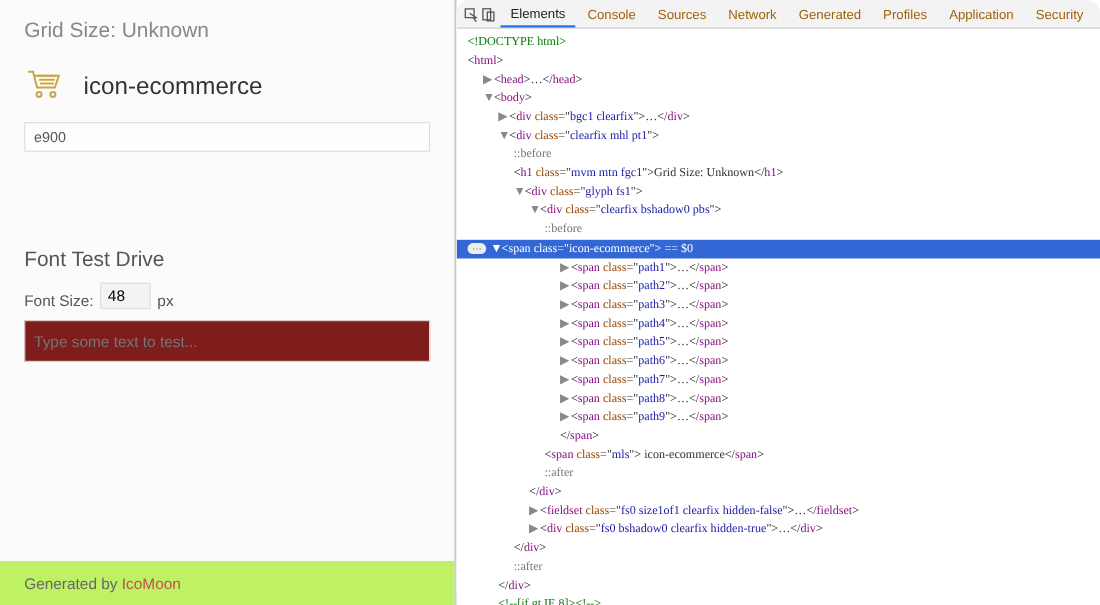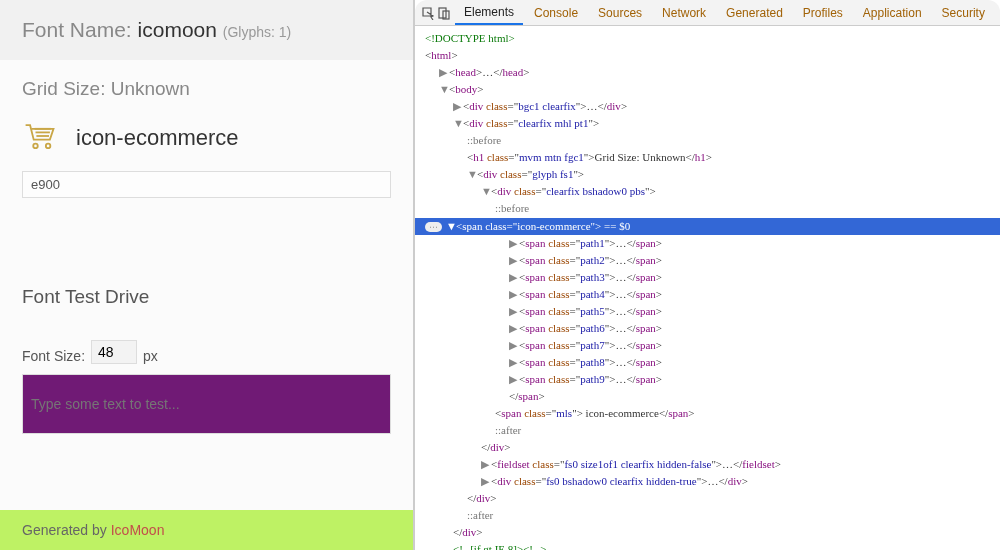--- a/index.html
+++ b/index.html
@@ -59,45 +59,45 @@
   border: 1px solid #ddd;
   padding: 5px 8px;
   font-size: 13px;
   color: #555;
   background: #fdfdfd;
   margin-bottom: 28px;
 }
 .test-drive-title {
   font-size: 19px;
   color: #555;
-  margin-bottom: 32px;
+  margin-bottom: 9px;
   margin-top: 60px;
 }
 .font-size-row {
   display: flex;
   align-items: flex-end;
   gap: 6px;
   font-size: 14px;
   color: #555;
   margin-bottom: 10px;
 }
 .font-size-input {
   width: 46px;
   border: 1px solid #ddd;
   background: #f3f3f3;
   padding: 3px 6px;
   font-size: 14px;
 }
 .test-text-input {
   width: 100%;
   border: 1px solid #ddd;
-  padding: 21px 8px;
+  padding: 10px 8px;
   font-size: 14px;
   color: #999;
-  background: #701a75;
+  background: #7f1d1d;
 }
 .footer {
   margin-top: auto;
   background: #bef264;
   padding: 12px 22px;
   font-size: 14px;
   color: #666;
 }
 .footer a { color: #c24f4a; text-decoration: none; }
 
@@ -164,26 +164,20 @@
   padding-left: 10px;
 }
 .selected-line .tag, .selected-line .attr-name, .selected-line .attr-val, .selected-line .tri, .selected-line .eq0 { color: #fff; }
 .eq0 { color: #777; }
 .ellips { color: #888; background:#eee; border-radius:6px; padding:0 4px; margin-right:4px; font-size:9px; }
 </style>
 </head>
 <body>
 
 <div class="left-panel">
-  <div class="section-top">
-    <div class="font-name-line">
-      <span>Font Name: </span><span class="font-name-value">icomoon</span>
-      <span class="glyphs-count">(Glyphs: 1)</span>
-    </div>
-  </div>
   <div class="section-main">
     <div class="grid-size">Grid Size: Unknown</div>
     <div class="icon-row">
       <span class="cart-icon">
         <svg viewBox="0 0 40 40">
           <g fill="none" stroke="#c9a646" stroke-width="2">
             <path d="M4 8 h5 l4 16 h18 l4 -12 h-24"></path>
             <circle cx="15" cy="31" r="2.5"></circle>
             <circle cx="29" cy="31" r="2.5"></circle>
             <line x1="14" y1="12" x2="32" y2="12"></line>

